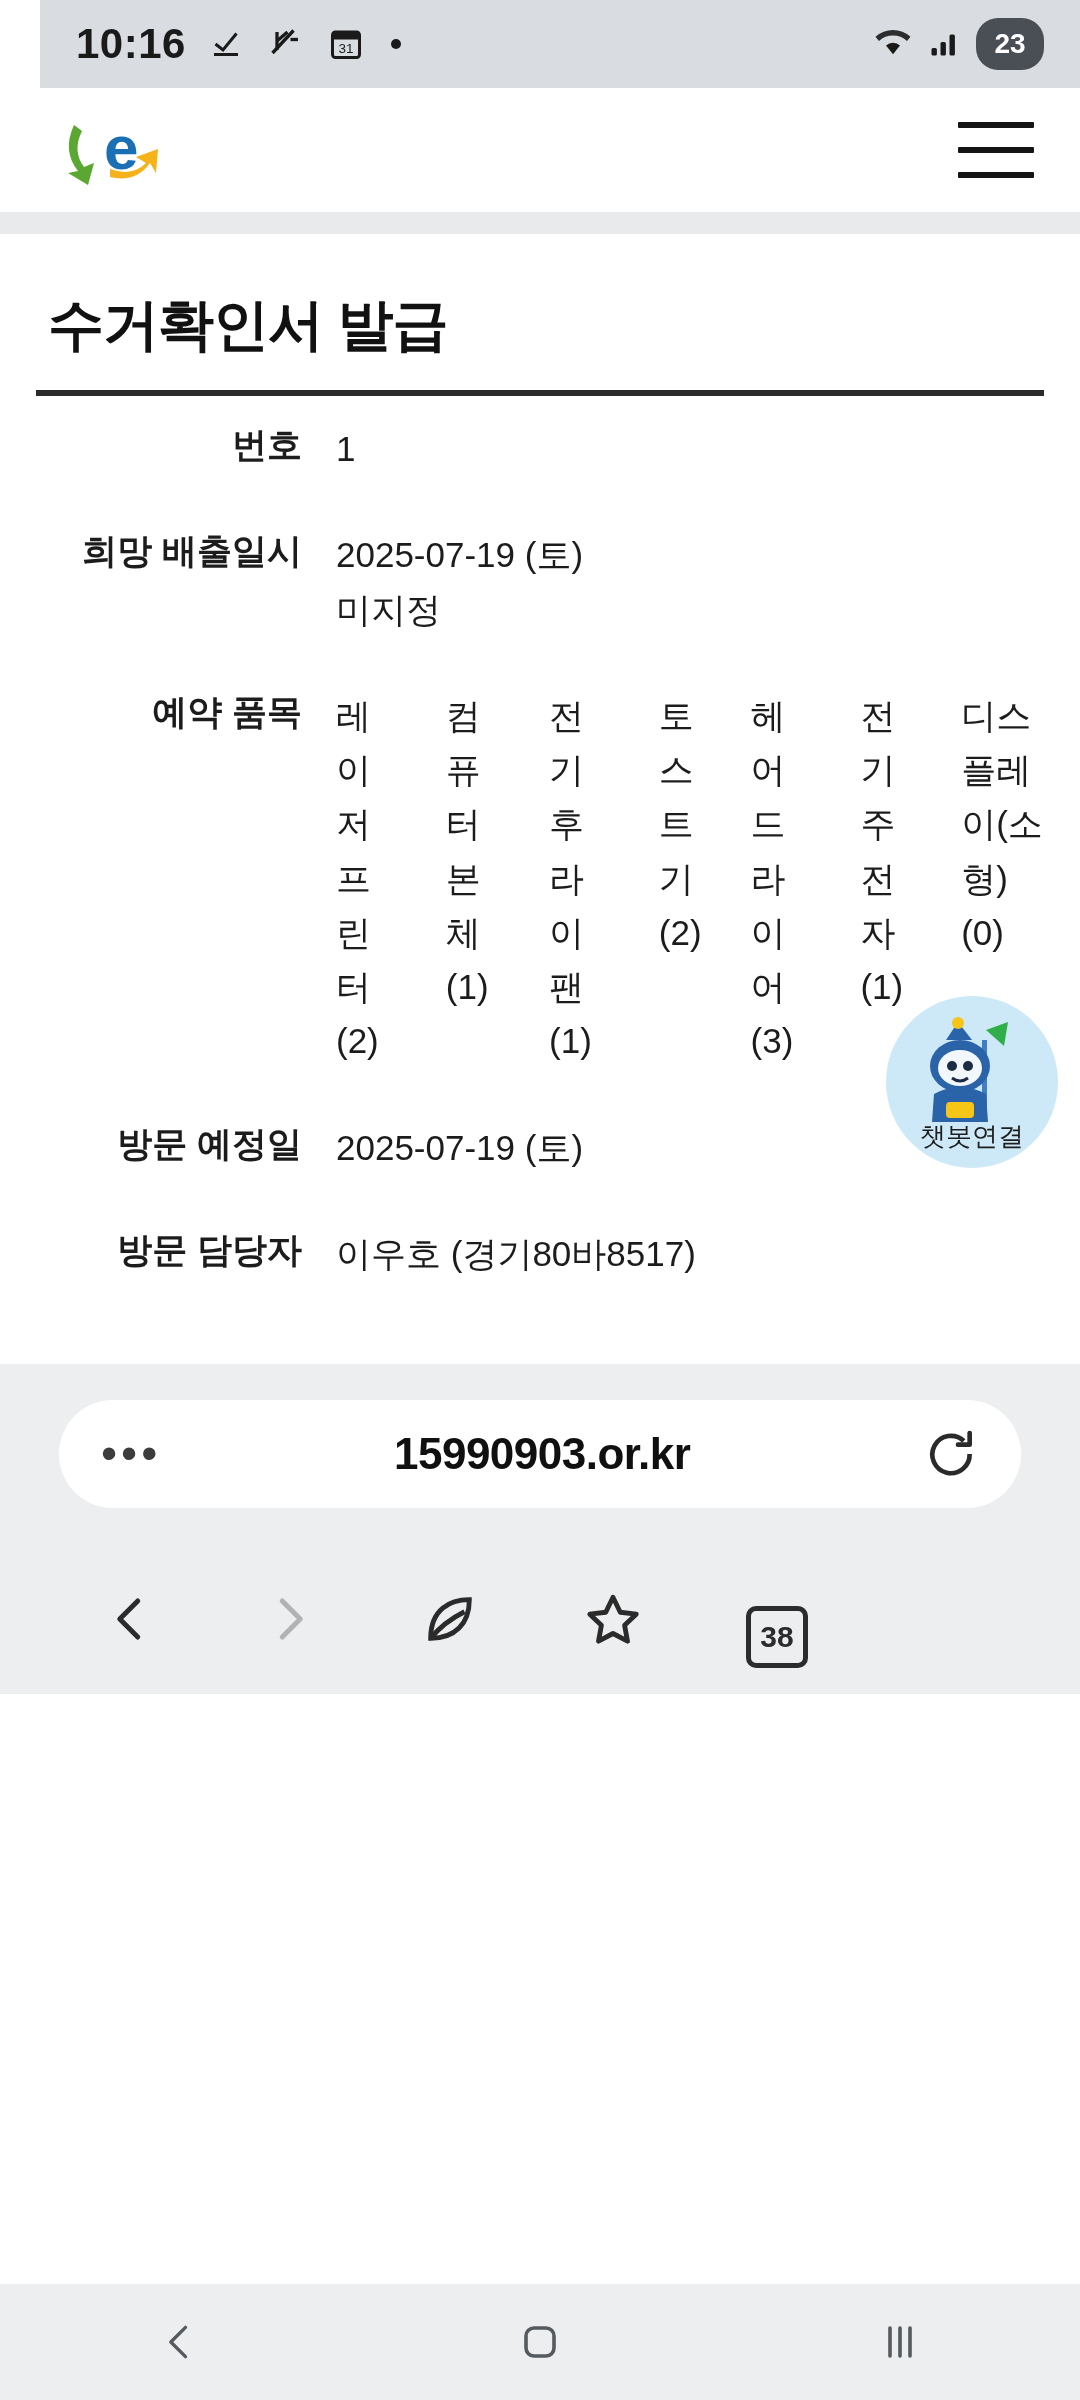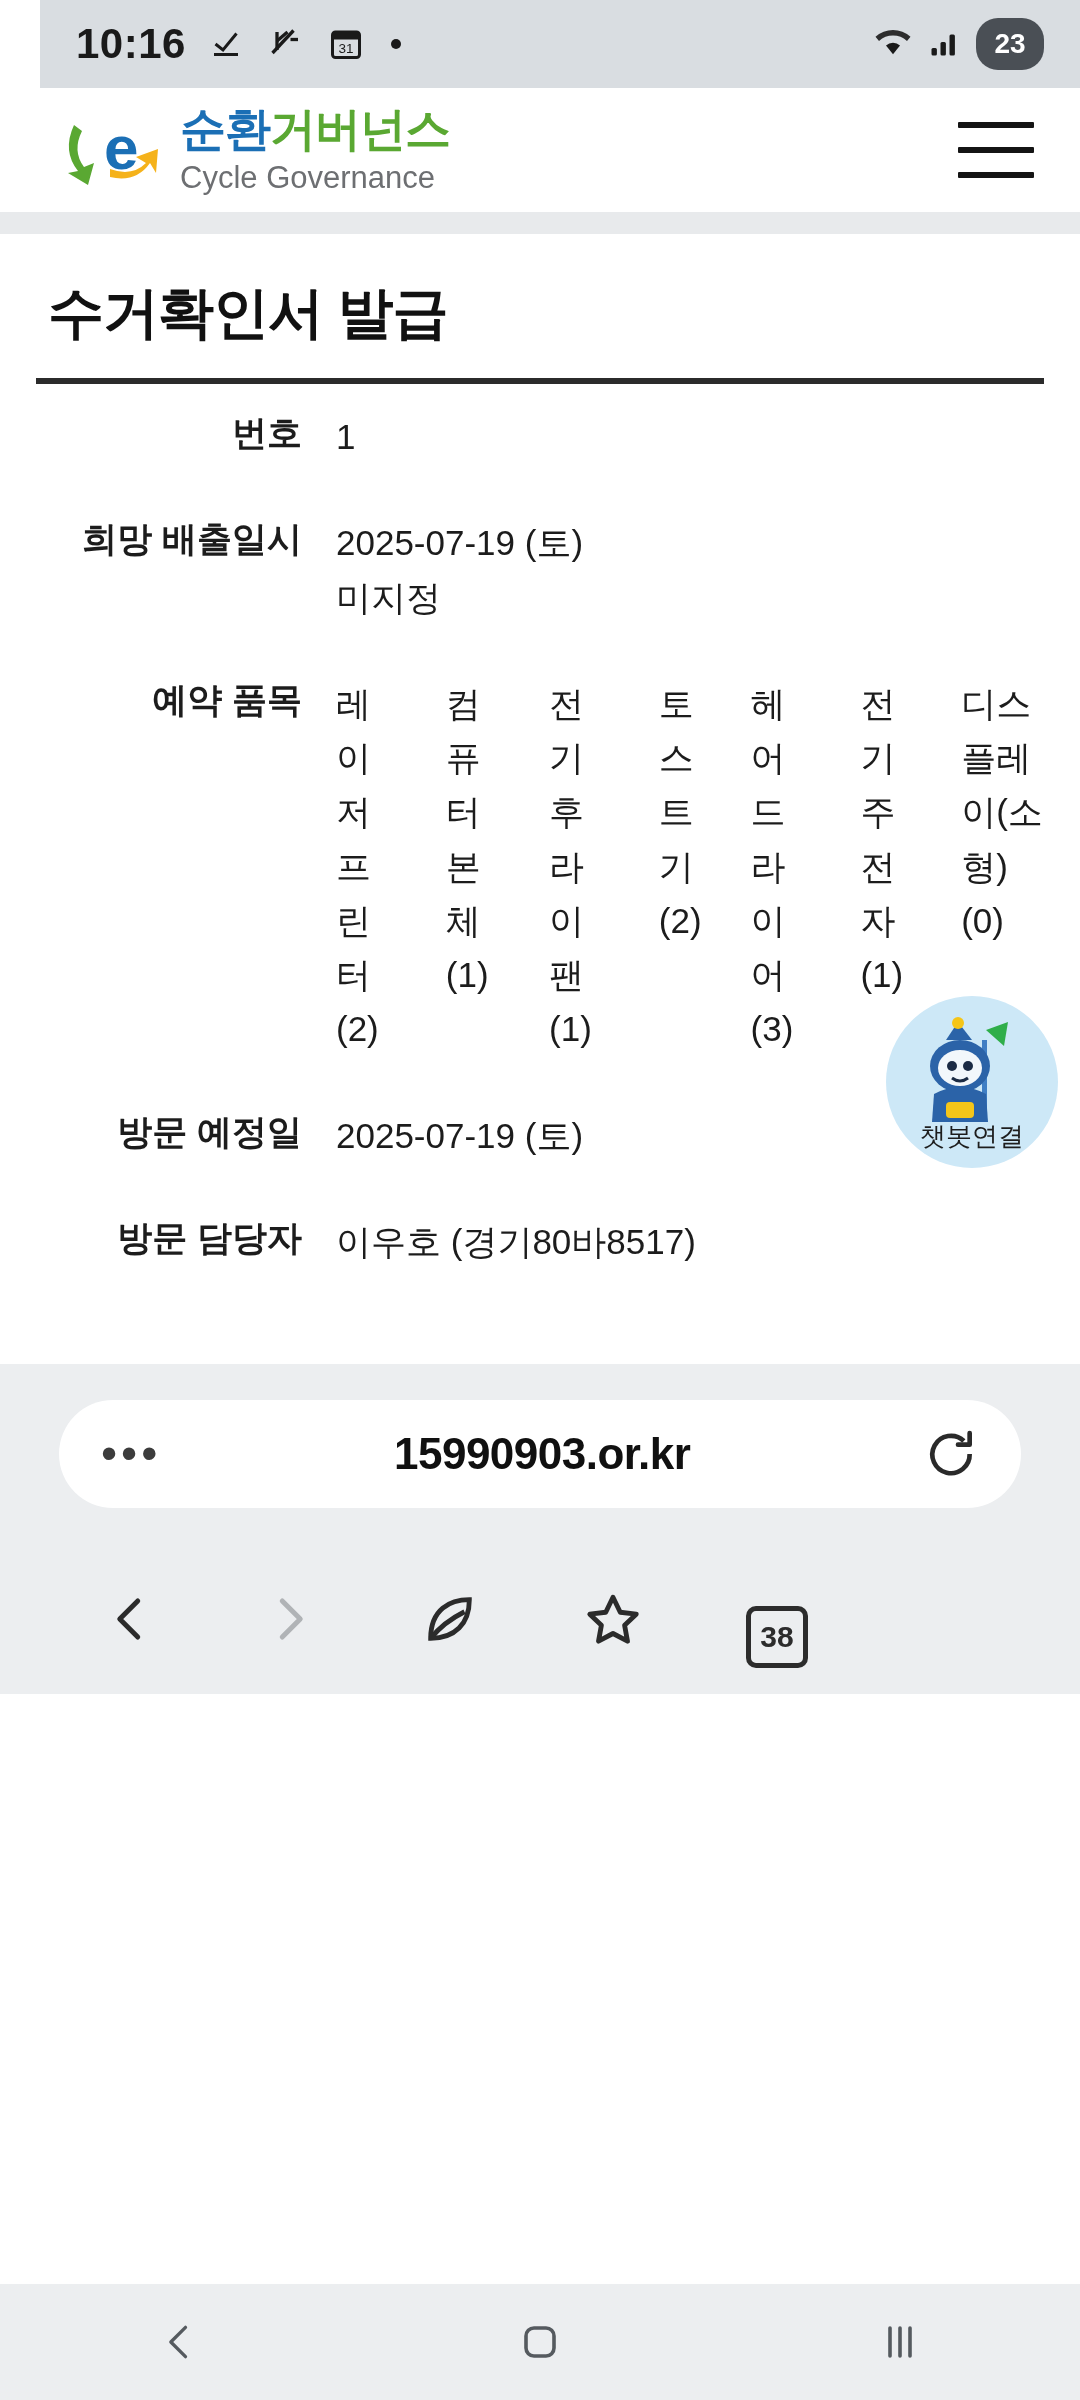--- a/index.html
+++ b/index.html
@@ -70,21 +70,21 @@
   .hamburger span {
     display: block; height: 6px; background: #141414; border-radius: 1px;
   }
 
   
   .grey-gap { height: 22px; background: #e8eaec; }
 
   
   .content {
     background: #ffffff;
-    padding: 0 36px;
+    padding: 12px 36px;
     height: 1130px;
     overflow: hidden;
     position: relative;
   }
   .page-title {
     font-size: 56px; font-weight: 700; color: #111;
     padding: 42px 0 26px 12px;
     letter-spacing: -1px;
   }
   .rule-strong { height: 6px; background: #2b2b2b; margin: 0 0 0 0; }
@@ -231,27 +231,20 @@
 </div>
 
 <div class="site-header">
   <div class="logo-wrap">
     <div class="logo-mark">
       <svg width="108" height="86" viewBox="0 0 108 86">
         <path d="M16 18 Q4 44 20 64 L10 66 L30 78 L36 56 L26 60 Q14 44 24 24 Z" fill="#5aa832"></path>
         <path d="M52 70 Q78 76 92 56 L98 66 L100 42 L78 50 L88 56 Q74 70 52 62 Z" fill="#f5b21a"></path>
         <text x="46" y="62" font-size="62" font-weight="700" fill="#1b6fb5" font-family="Liberation Sans, sans-serif">e</text>
       </svg>
-    </div>
-    <div class="logo-text-block">
-      <div class="logo-kr">
-        <span class="kr-blue">순환</span>
-        <span class="kr-green">거버넌스</span>
-      </div>
-      <div class="logo-en">Cycle Governance</div>
     </div>
   </div>
   <div class="header-spacer"></div>
   <div class="hamburger">
     <span></span>
     <span></span>
     <span></span>
   </div>
 </div>
 

